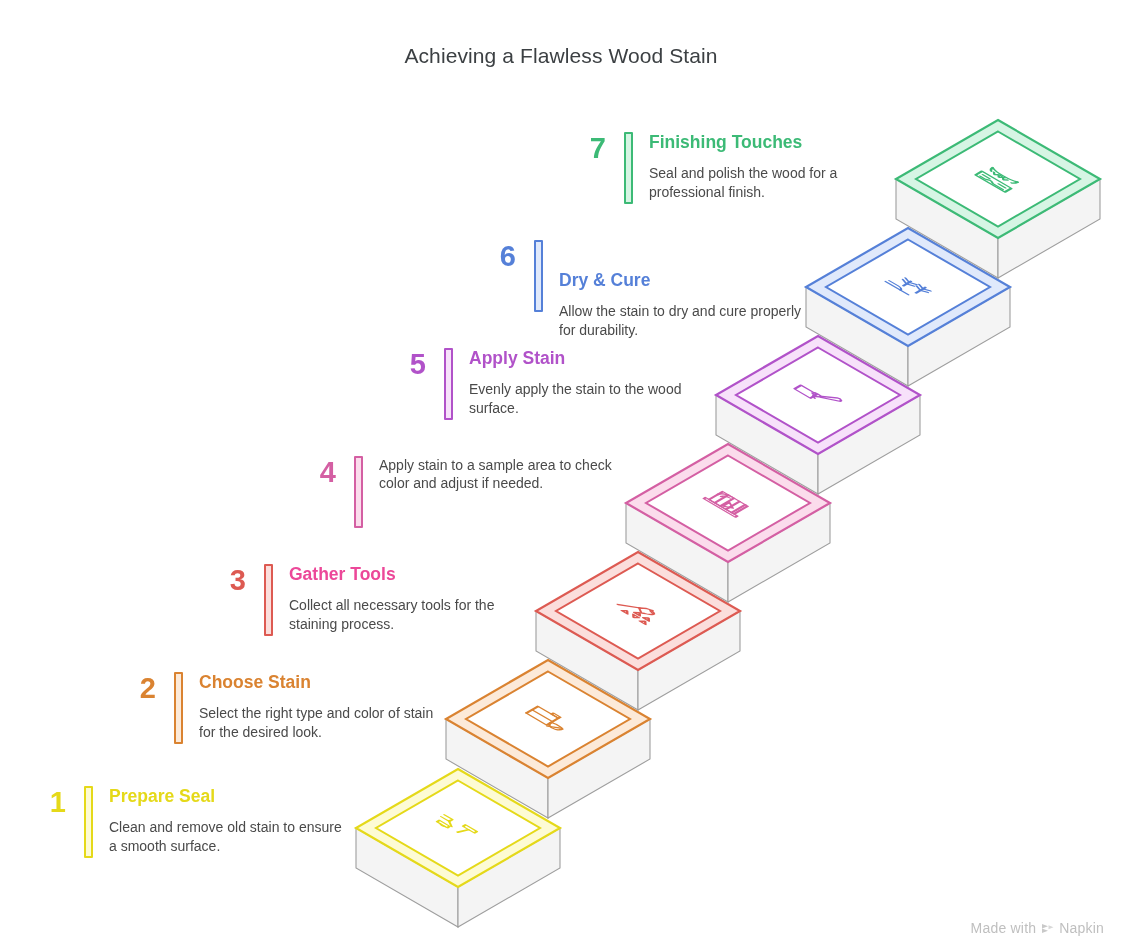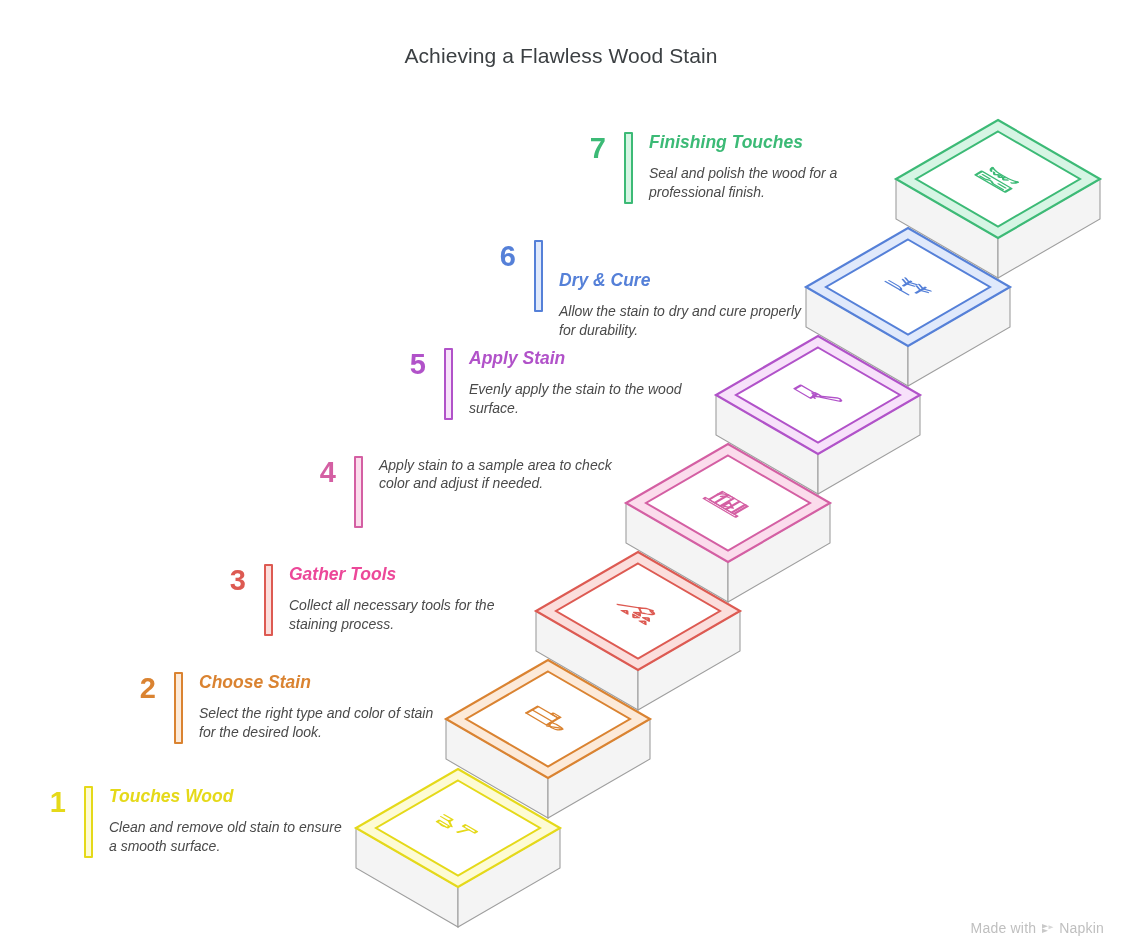--- a/index.html
+++ b/index.html
@@ -58,21 +58,20 @@
     flex: none;
     margin-left: 18px;
     margin-right: 16px;
     border-radius: 1px;
     box-sizing: border-box;
     border-style: solid;
     border-width: 2px;
   }
   .step-text {
     flex: 1 1 auto;
-    font-style: italic;
   }
   .step-title {
     font-size: 17.5px;
     font-weight: 700;
     line-height: 1.15;
     margin: 0 0 12px 0;
     white-space: nowrap;
   }
   .step-desc {
     font-size: 14px;
@@ -203,21 +202,21 @@
           <path d="M10 30 h4 c2 0 2 -2 4 -2 s2 2 4 2 h8"></path>
         </g>
       </g>
     </svg>
 
   <div id="blocks">
       <div class="step-block" style="left: 22px; top: 786px; width: 330px;">
         <div class="step-num" style="color: rgb(229, 217, 25);">1</div>
         <div class="accent-bar" style="border-color: rgb(229, 217, 25); background: rgb(253, 251, 212); height: 72px;"></div>
         <div class="step-text">
-          <div class="step-title" style="color: rgb(229, 217, 25);">Touches Wood</div>
+          <div class="step-title" style="color: rgb(229, 217, 25);">Prepare Seal</div>
           <div class="step-desc">Clean and remove old stain to ensure a smooth surface.</div>
         </div>
       </div>
       <div class="step-block" style="left: 112px; top: 672px; width: 330px;">
         <div class="step-num" style="color: rgb(218, 131, 49);">2</div>
         <div class="accent-bar" style="border-color: rgb(218, 131, 49); background: rgb(252, 234, 217); height: 72px;"></div>
         <div class="step-text">
           <div class="step-title" style="color: rgb(218, 131, 49);">Choose Stain</div>
           <div class="step-desc">Select the right type and color of stain for the desired look.</div>
         </div>

